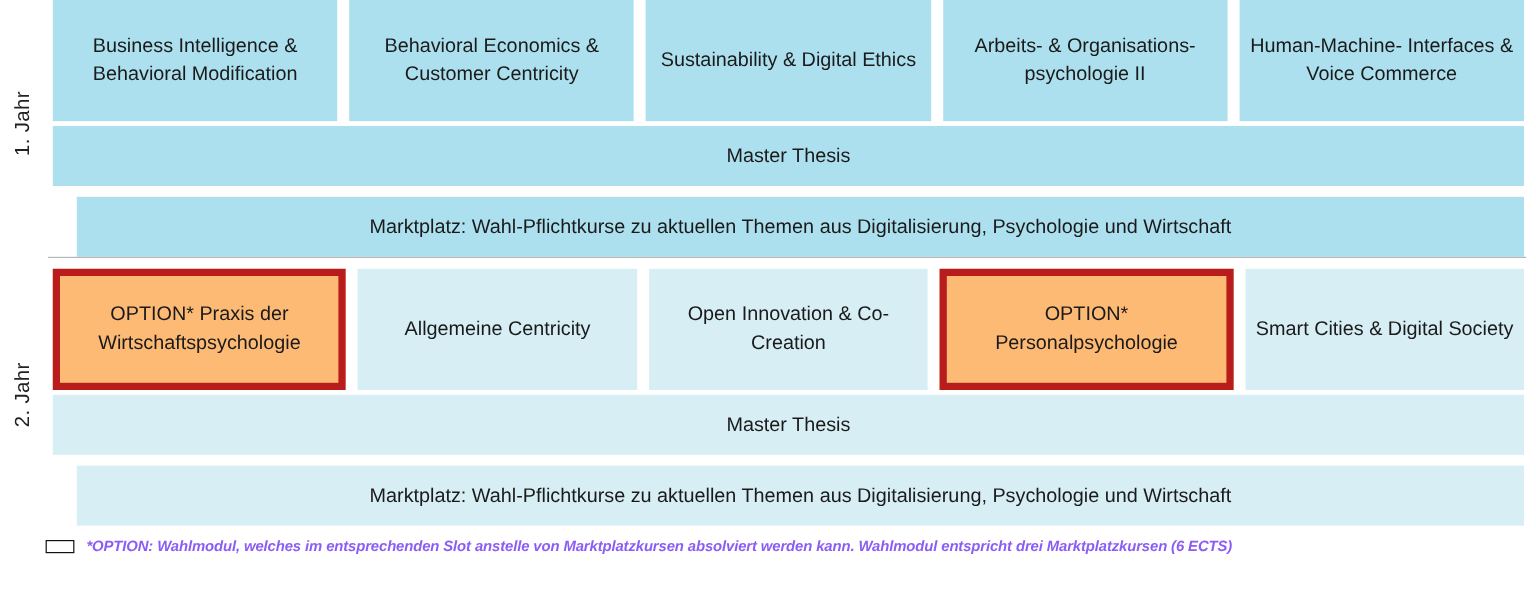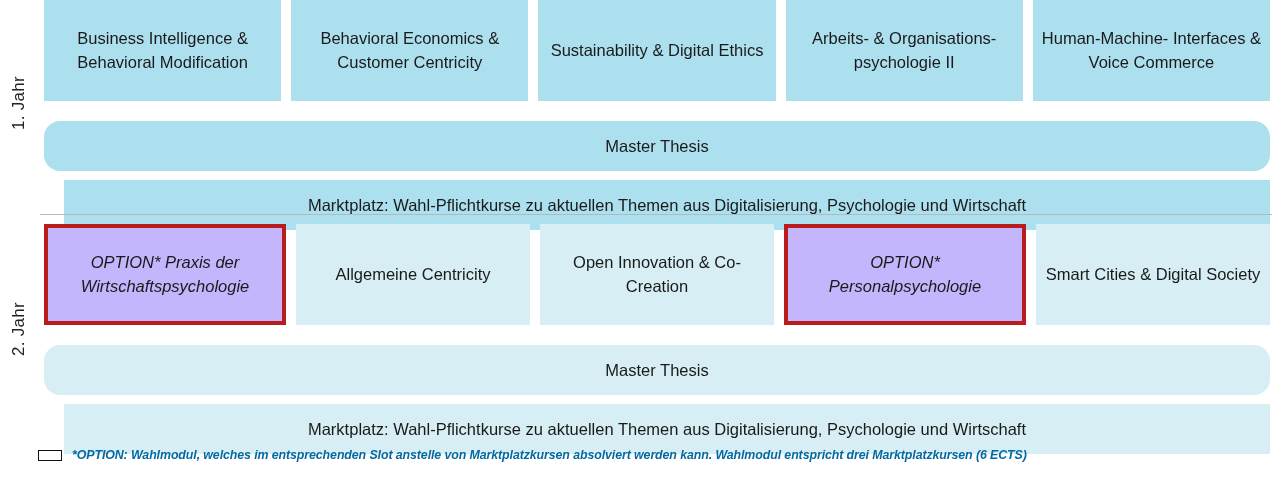--- a/index.html
+++ b/index.html
@@ -77,37 +77,36 @@
     padding: 4px 6px;
     box-sizing: border-box;
     color: #1a1a1a;
   }
   .module .label { display: block; }
 
   
   .fill-y1 { background: #ade0ef; }
   .fill-y2 { background: #d6eef4; }
   .fill-option {
-    background: #c4b5fd;
-    border: 4px solid #b91c1c;
-    font-style: italic;
+    background: #fdba74;
+    border: 6px solid #b91c1c;
   }
 
   
   .bar {
     height: 50px;
     display: flex;
     align-items: center;
     justify-content: center;
     font-size: 16.5px;
     box-sizing: border-box;
     color: #1a1a1a;
     text-align: center;
   }
-  .bar-thesis  { margin-top: 20px; border-radius: 16px; }
+  .bar-thesis  { margin-top: 4px; }
   .bar-market  { margin-top: 9px; margin-left: 20px; }
 
   
   #section-divider {
     position: absolute;
     left: 40px;
     top: 214px;
     width: 1232px;
     height: 1px;
     background: #b8b8b8;
@@ -127,21 +126,21 @@
     height: 11px;
     background: #ffffff;
     border: 1.6px solid #111;
     box-sizing: border-box;
     flex: none;
   }
   #footnote .note-text {
     font-size: 12.4px;
     font-weight: bold;
     font-style: italic;
-    color: #0369a1;
+    color: #8b5cf6;
     letter-spacing: -0.1px;
     white-space: nowrap;
   }
 </style>
 </head>
 <body>
 
 <div class="diagram">
 
   <section class="year-section" id="year-1">

